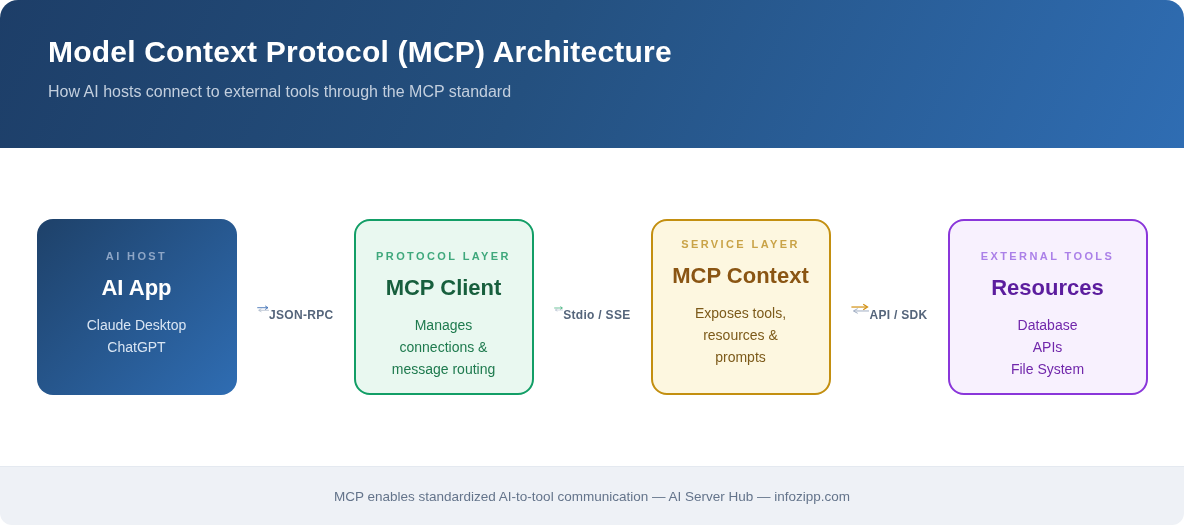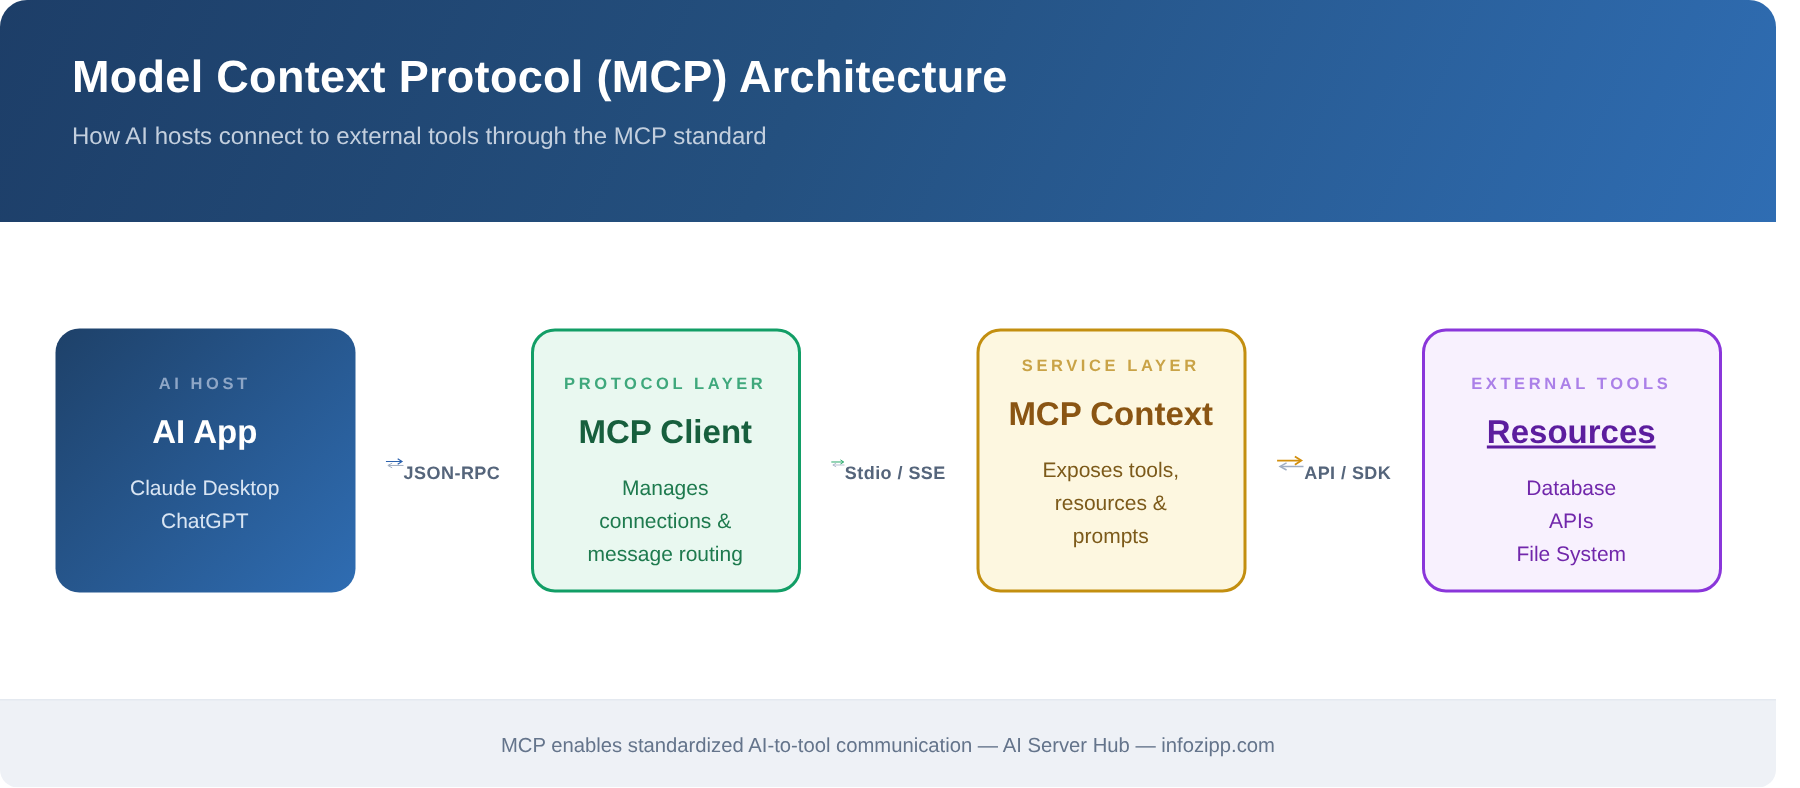--- a/index.html
+++ b/index.html
@@ -47,21 +47,21 @@
   .protocol{background:#e9f8f0;border:2px solid #129e66;padding-top:29px;}
   .protocol .eyebrow{color:#3fa87c;}
   .protocol .card-title{color:#175f3d;}
   .protocol .card-line{color:#1e7a4e;}
   .service{background:#fdf7e0;border:2px solid #c38f10;padding-top:17px;}
   .service .eyebrow{color:#c9a347;}
   .service .card-title{color:#8a5513;}
   .service .card-line{color:#7c5a1a;}
   .external{background:#f8f1fe;border:2px solid #8a36da;padding-top:29px;}
   .external .eyebrow{color:#ab80e8;}
-  .external .card-title{color:#5c1d9e;text-decoration:underline;}
+  .external .card-title{color:#5c1d9e;}
   .external .card-line{color:#7127ab;}
   
   .connector{
     width:77px;flex:none;display:flex;flex-direction:row;align-items:center;
     transform:translateY(2px);
   }
   .arrows{display:block;}
   .arrows .back{stroke:#9fadc2;}
   .conn-label{
     margin-top:11px;font-size:12px;font-weight:700;color:#55657b;letter-spacing:0.3px;

